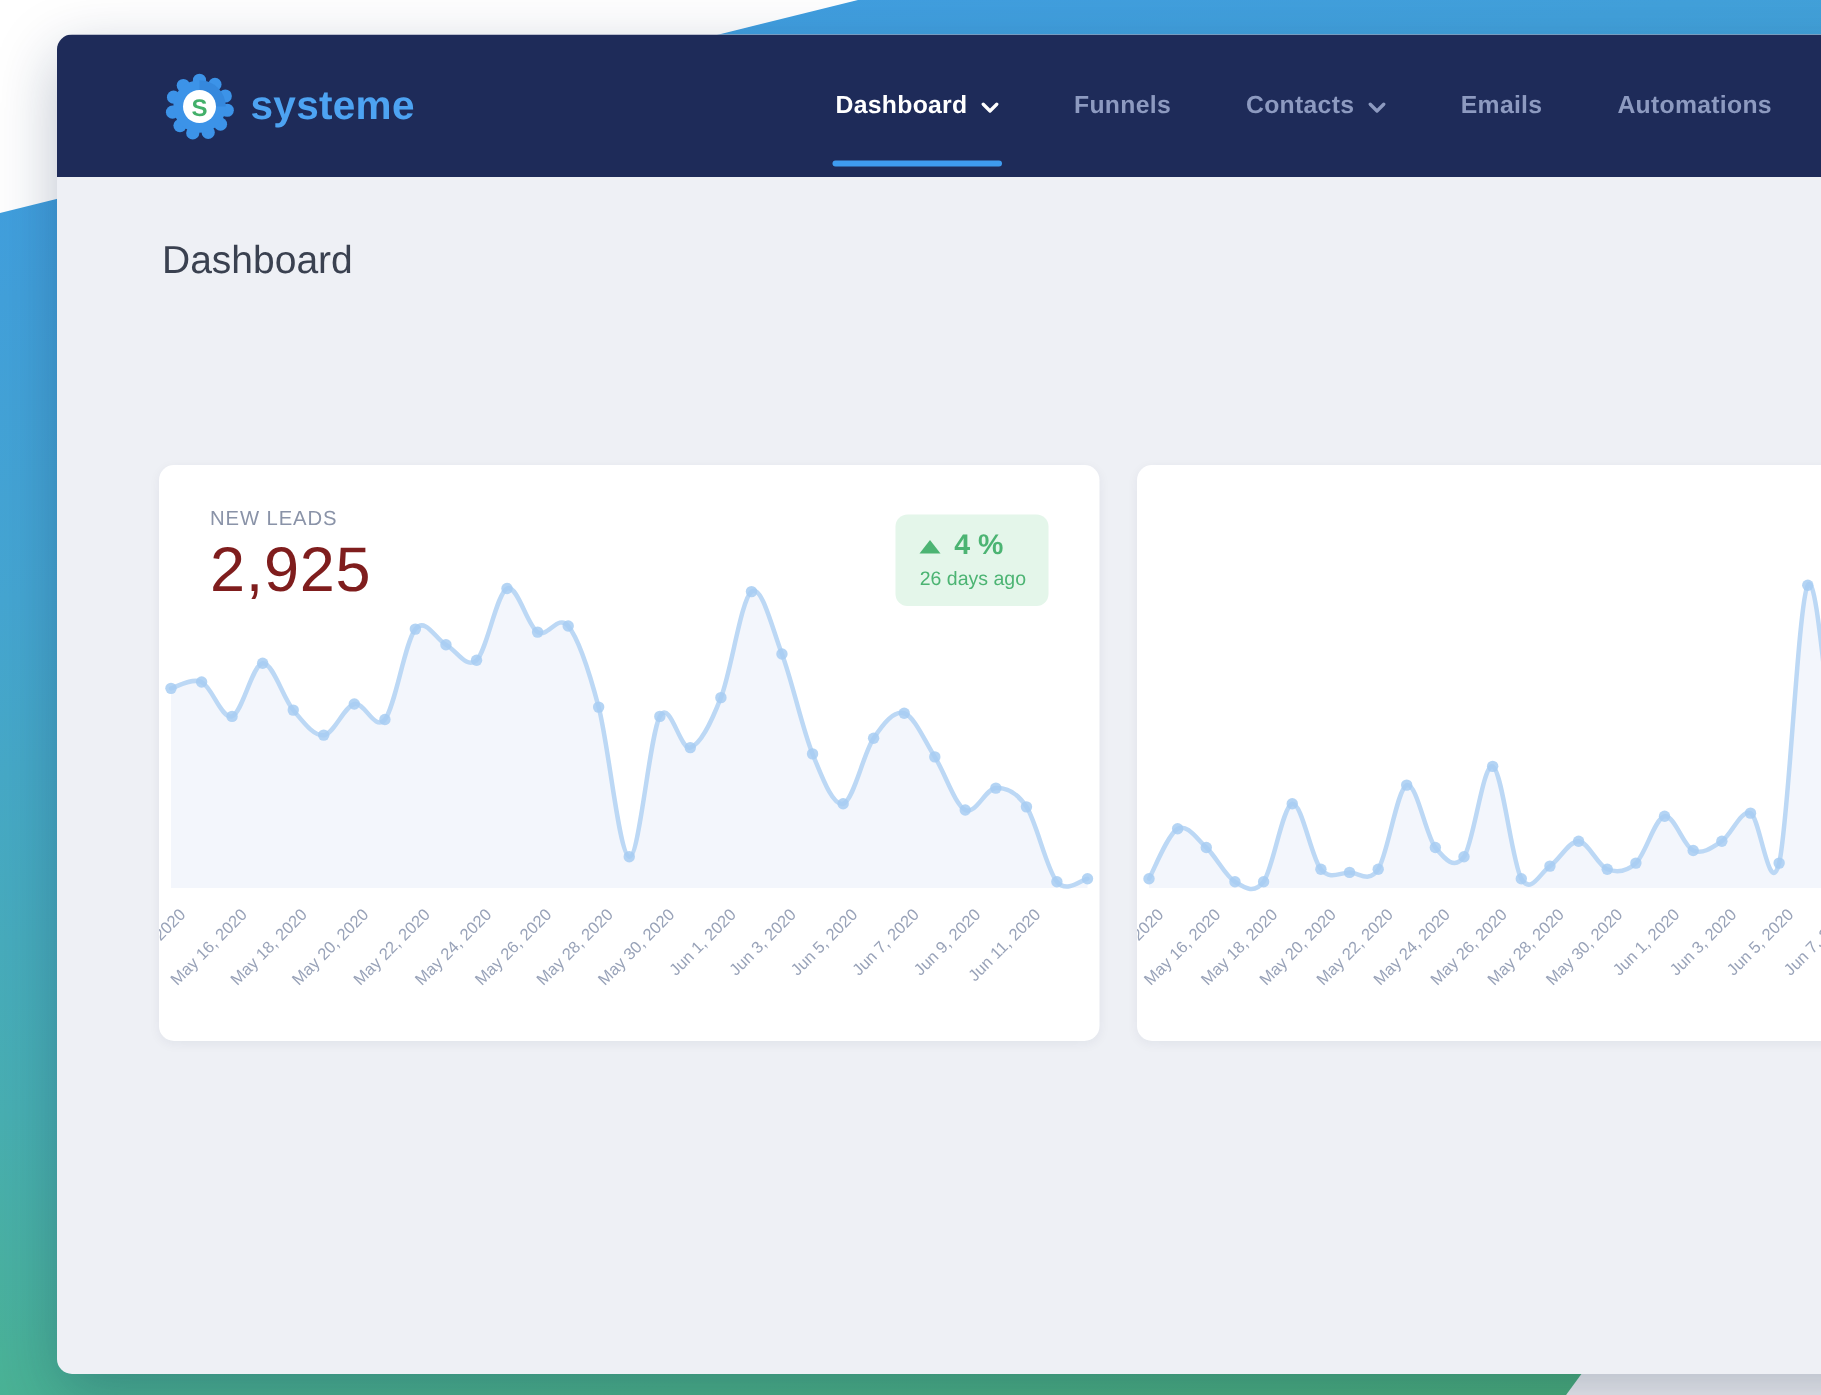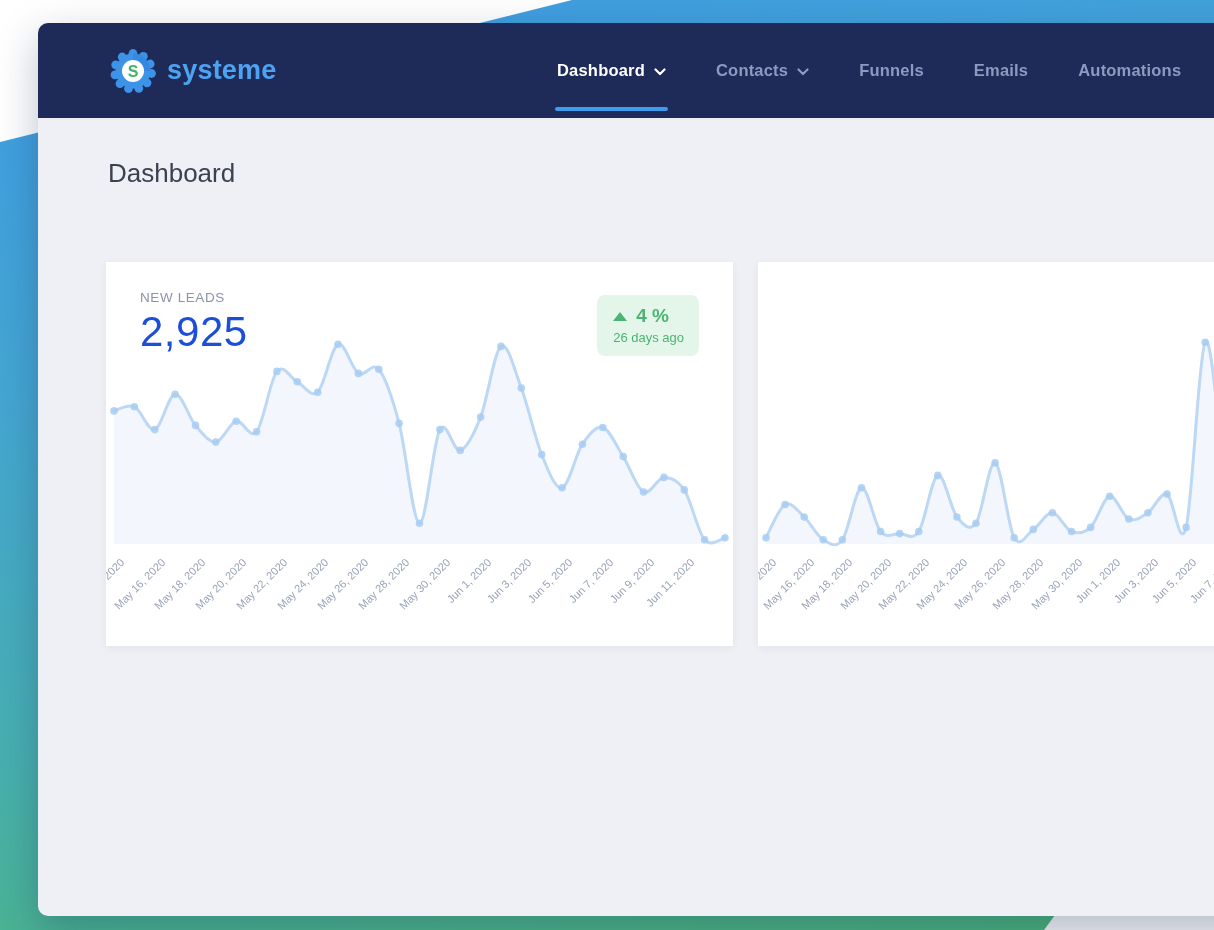--- a/index.html
+++ b/index.html
@@ -32,24 +32,24 @@
   .nav-item.active { color:#ffffff; }
   .nav-item.active::after { content:""; position:absolute; left:-2px; right:-2px; bottom:7px;
     height:4px; border-radius:2px; background:#3e9bef; }
   .chev { display:inline-block; margin-top:2px; }
 
   
   .content { flex:1; position:relative; }
   .page-title { margin:40px 0 0 70px; font-size:26px; font-weight:400; color:#3a4150; }
   .cards { display:flex; gap:25px; margin:73px 0 0 68px; }
   .card { position:relative; width:627px; height:384px; flex:0 0 auto; background:#ffffff;
-    border-radius:0; box-shadow:0 2px 8px rgba(25,35,70,.06); overflow:hidden; }
+    border-radius:10px; box-shadow:0 2px 8px rgba(25,35,70,.06); overflow:hidden;margin-top:48px; }
   .card-head { position:absolute; left:34px; top:28px; z-index:3; }
   .card-label { font-size:13.5px; font-weight:500; letter-spacing:.6px; color:#8a93a8; }
-  .card-value { margin-top:3px; font-size:42px; font-weight:500; color:#1d4ed8; letter-spacing:.5px; }
+  .card-value { margin-top:3px; font-size:42px; font-weight:500; color:#7f1d1d; letter-spacing:.5px; }
 
   .badge { position:absolute; right:34px; top:33px; z-index:3; background:#e4f6ea;
     border-radius:8px; padding:10px 15px 11px 16px; color:#4cb473; }
   .badge-line1 { display:flex; align-items:center; font-size:19px; font-weight:bold; }
   .tri { width:0; height:0; border-left:7px solid transparent; border-right:7px solid transparent;
     border-bottom:9px solid #4cb473; margin-right:9px; }
   .badge-period { font-size:13px; margin-top:3px; }
 
   .chart-svg { position:absolute; inset:0; width:627px; height:384px; z-index:1; }
   .axis { position:absolute; inset:0; z-index:2; pointer-events:none; }
@@ -89,27 +89,27 @@
       <span class="logo-text">systeme</span>
     </div>
     <nav class="nav-items">
         <div class="nav-item active">
           <span>Dashboard</span>
           <svg class="chev" width="12" height="8" viewBox="0 0 12 8">
             <polyline points="1.5,1.5 6,6 10.5,1.5" fill="none" stroke="currentColor" stroke-width="2.2" stroke-linecap="round" stroke-linejoin="round"></polyline>
           </svg>
         </div>
         <div class="nav-item">
+          <span>Funnels</span>
+        </div>
+        <div class="nav-item">
           <span>Contacts</span>
           <svg class="chev" width="12" height="8" viewBox="0 0 12 8">
             <polyline points="1.5,1.5 6,6 10.5,1.5" fill="none" stroke="currentColor" stroke-width="2.2" stroke-linecap="round" stroke-linejoin="round"></polyline>
           </svg>
-        </div>
-        <div class="nav-item">
-          <span>Funnels</span>
         </div>
         <div class="nav-item">
           <span>Emails</span>
         </div>
         <div class="nav-item">
           <span>Automations</span>
         </div>
       </nav>
   </div>
 

